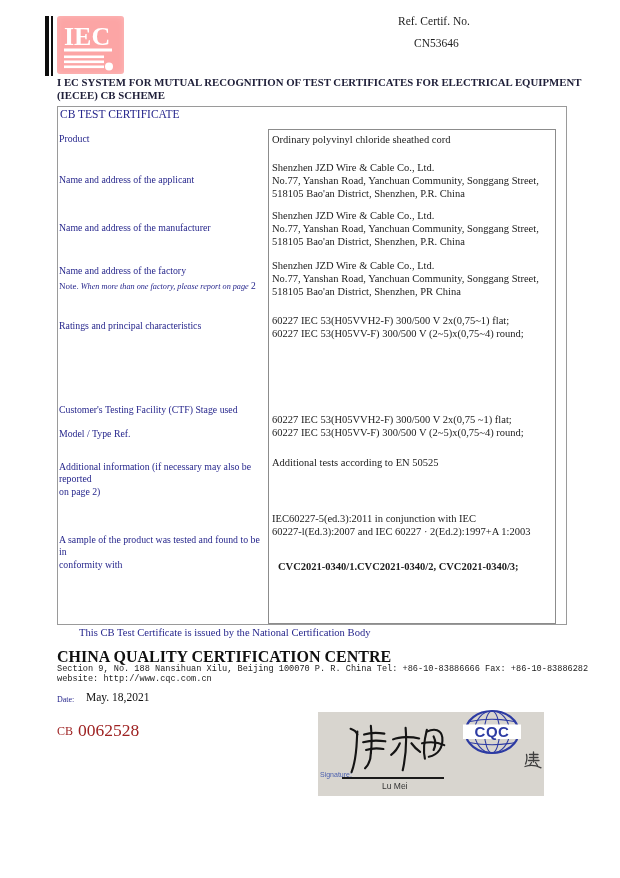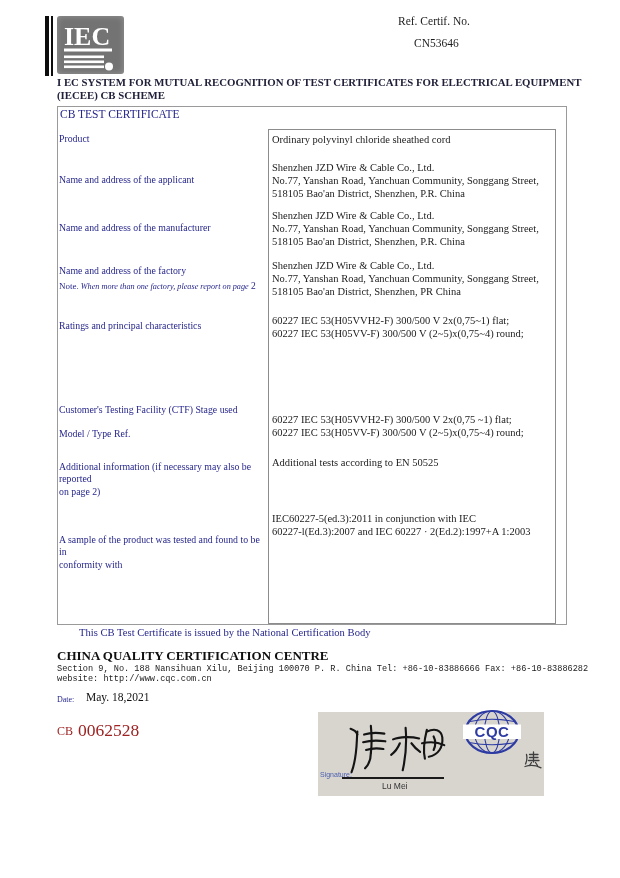--- a/index.html
+++ b/index.html
@@ -2,21 +2,21 @@
 <html><head>
 <meta charset="utf-8">
 <style>
   html,body{margin:0;padding:0;background:#fff;}
   .page{position:relative;width:620px;height:878px;background:#ffffff;overflow:hidden;
         font-family:"Liberation Serif","DejaVu Serif",serif;color:#1c1c1c;}
   .abs{position:absolute;}
   
   .bar1{left:45px;top:16px;width:4px;height:60px;background:#0d0d0d;}
   .bar2{left:51px;top:16px;width:2px;height:60px;background:#0d0d0d;}
-  .ieclogo{left:57px;top:16px;width:67px;height:58px;background:#737373;border-radius:3px;
+  .ieclogo{left:57px;top:16px;width:67px;height:58px;background:#fca5a5;border-radius:3px;
            box-shadow:inset 0 0 6px rgba(255,255,255,.25);}
   .reflabel{left:398px;top:15px;font-size:11.5px;}
   .refnum{left:414px;top:37px;font-size:11.5px;}
   .scheme{left:57px;top:76px;width:545px;font-size:10.8px;font-weight:bold;color:#20203a;
           line-height:12.6px;white-space:pre-line;}
   
   .tbl{left:57px;top:106px;width:508px;height:517px;border:1px solid #9a9a9a;}
   .certtitle{left:60px;top:108px;font-size:11.5px;font-weight:normal;color:#26268c;}
   .valbox{left:268px;top:129px;width:286px;height:493px;border:1px solid #8c8c8c;background:#fff;}
   .lbl{left:59px;width:206px;font-size:9.8px;color:#26268c;line-height:12.4px;white-space:pre-line;}
@@ -25,21 +25,21 @@
   .l6{top:404px}.l7{top:428px}.l8{top:461px}.l9{top:534px}.l10{top:580px}
   .v0{top:133px}.v1{top:161px}.v2{top:209px}.v3{top:259px}.v4{top:314px}
   .v7{top:413px}.v8{top:456px}.v9{top:512px}
   .v10{top:560px;left:278px;font-weight:bold;}
   .note{left:59px;top:281px;width:210px;color:#26268c;font-size:8.2px;white-space:nowrap;}
   .note .np{font-size:9px;}
   .note .ni{font-style:italic;}
   .note .ns{font-size:9.5px;}
   .issued{left:63px;top:627px;font-size:10.6px;color:#26268c;margin-left:16px;}
   
-  .orgname{left:57px;top:648px;font-size:13px;font-weight:bold;color:#101010;}
+  .orgname{left:57px;top:648px;font-size:16px;font-weight:bold;color:#101010;}
   .orgaddr{left:57px;top:664px;font-size:8.6px;color:#222;font-family:Liberation Mono, monospace;}
   .datelbl{left:57px;top:695px;font-size:8px;color:#26268c;}
   .dateval{left:86px;top:691px;font-size:11.5px;color:#111;}
   .cbpre{left:57px;top:724px;font-size:12px;color:#9e2222;}
   .cbnum{left:78px;top:720px;font-size:17.5px;color:#9e2222;}
   .patch{left:318px;top:712px;width:226px;height:84px;background:#d8d5cf;}
   .cqc{left:463px;top:709px;width:58px;height:46px;}
   .jian{left:523px;top:750px;width:20px;height:20px;}
   .scribble{left:340px;top:722px;width:110px;height:56px;}
   .sigline{left:342px;top:777px;width:102px;height:1.5px;background:#1a1a1a;}
@@ -97,20 +97,21 @@
   <div class="abs val v3">Shenzhen JZD Wire &amp; Cable Co., Ltd.
 No.77, Yanshan Road, Yanchuan Community, Songgang Street,
 518105 Bao'an District, Shenzhen, PR China</div>
   <div class="abs val v4">60227 IEC 53(H05VVH2-F) 300/500 V 2x(0,75~1) flat;
 60227 IEC 53(H05VV-F) 300/500 V (2~5)x(0,75~4) round;</div>
   <div class="abs val v7">60227 IEC 53(H05VVH2-F) 300/500 V 2x(0,75 ~1) flat;
 60227 IEC 53(H05VV-F) 300/500 V (2~5)x(0,75~4) round;</div>
   <div class="abs val v8">Additional tests according to EN 50525</div>
   <div class="abs val v9">IEC60227-5(ed.3):2011 in conjunction with IEC
 60227-l(Ed.3):2007 and IEC 60227 · 2(Ed.2):1997+A 1:2003</div>
+  <div class="abs val v10">CVC2021-0340/1.CVC2021-0340/2, CVC2021-0340/3;</div>
 
   <div class="abs issued">This CB Test Certificate is issued by the National Certification Body</div>
 
   <div class="abs orgname">CHINA QUALITY CERTIFICATION CENTRE</div>
   <div class="abs orgaddr">Section 9, No. 188 Nansihuan Xilu, Beijing 100070 P. R. China Tel: +86-10-83886666 Fax: +86-10-83886282 website: http://www.cqc.com.cn</div>
   <div class="abs datelbl">Date:</div>
   <div class="abs dateval">May. 18,2021</div>
   <div class="abs cbpre">CB</div>
   <div class="abs cbnum">0062528</div>
 

